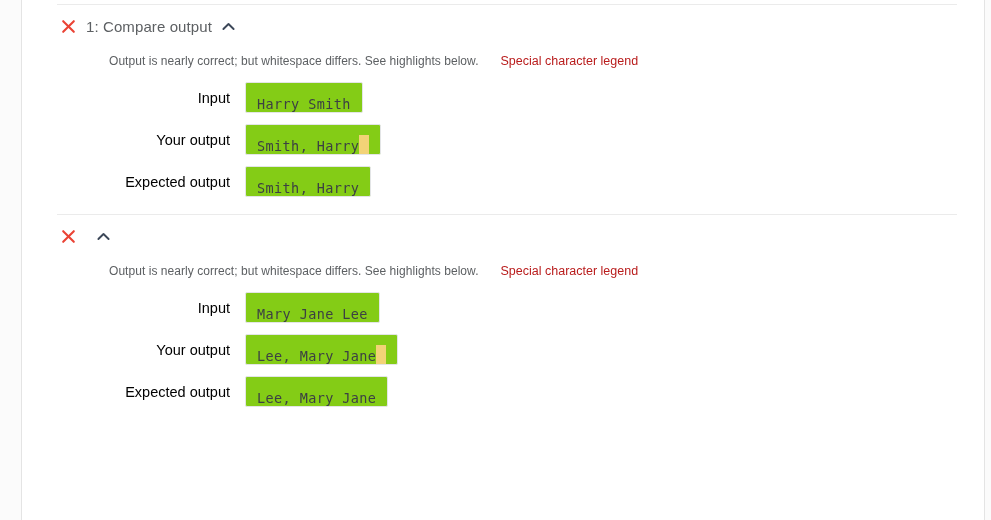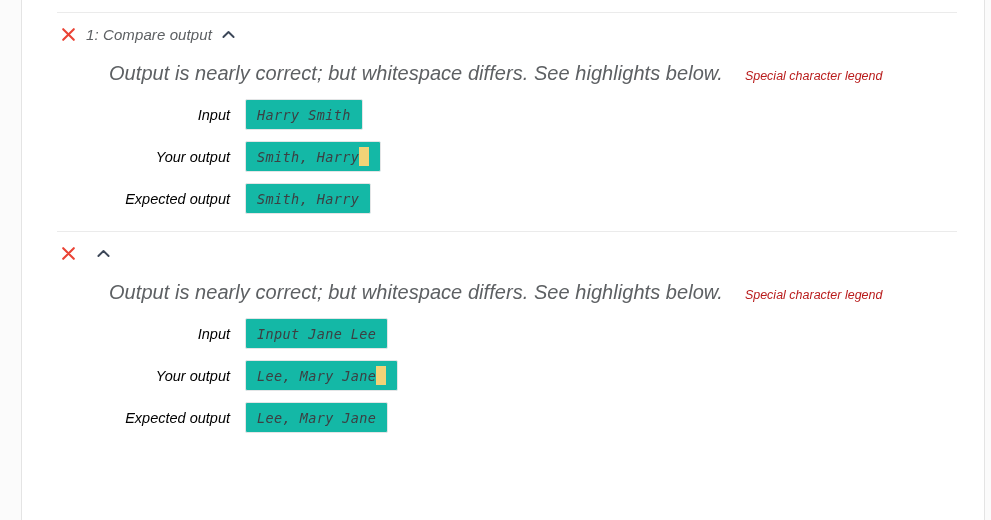--- a/index.html
+++ b/index.html
@@ -29,22 +29,21 @@
     top: 0;
     width: 964px;
     height: 520px;
     box-sizing: border-box;
     background: #ffffff;
     border-left: 1px solid #e4e4e4;
     border-right: 1px solid #e4e4e4;
   }
   .panel-inner {
     position: relative;
-    padding: 12px 0 0 0;
-    font-style: italic;
+    padding: 4px 0 0 0;
   }
 
   
   .results {
     padding: 0;
     margin: 0;
     list-style: none;
   }
   .result {
     position: relative;
@@ -92,21 +91,21 @@
 
   
   .result-desc {
     display: flex;
     align-items: baseline;
     padding-left: 52px;
     margin-top: 7px;
     margin-bottom: 5px;
   }
   .desc-text {
-    font-size: 20px;
+    font-size: 12px;
     color: #5d6063;
     letter-spacing: 0.05px;
     white-space: nowrap;
   }
   .legend-link {
     font-size: 12.5px;
     color: #b91c1c;
     margin-left: 22px;
     white-space: nowrap;
     cursor: pointer;
@@ -127,22 +126,22 @@
     text-align: right;
     padding-right: 15px;
     box-sizing: border-box;
     font-size: 14.5px;
     color: #000000;
     white-space: nowrap;
     flex: none;
   }
   .field-value {
     display: inline-flex;
-    align-items: center;
-    background: #14b8a6;
+    align-items: flex-end;
+    background: #84cc16;
     border: 1px solid #e3e5e6;
     border-radius: 2px;
     height: 31px;
     padding: 0 11px;
     box-sizing: border-box;
     font-family: "DejaVu Sans Mono", monospace;
     font-size: 13.5px;
     color: #3c4043;
     letter-spacing: 0.4px;
     white-space: pre;
@@ -218,21 +217,21 @@
           </div>
 
           <div class="result-desc">
             <span class="desc-text">Output is nearly correct; but whitespace differs. See highlights below.</span>
             <a class="legend-link">Special character legend</a>
           </div>
 
           <div class="fields">
             <div class="field-row">
               <div class="field-label">Input</div>
-              <div class="field-value"><span>Input Jane Lee</span></div>
+              <div class="field-value"><span>Mary Jane Lee</span></div>
             </div>
 
             <div class="field-row">
               <div class="field-label">Your output</div>
               <div class="field-value"><span>Lee, Mary Jane</span><span class="ws-highlight"></span></div>
             </div>
 
             <div class="field-row">
               <div class="field-label">Expected output</div>
               <div class="field-value"><span>Lee, Mary Jane</span></div>

